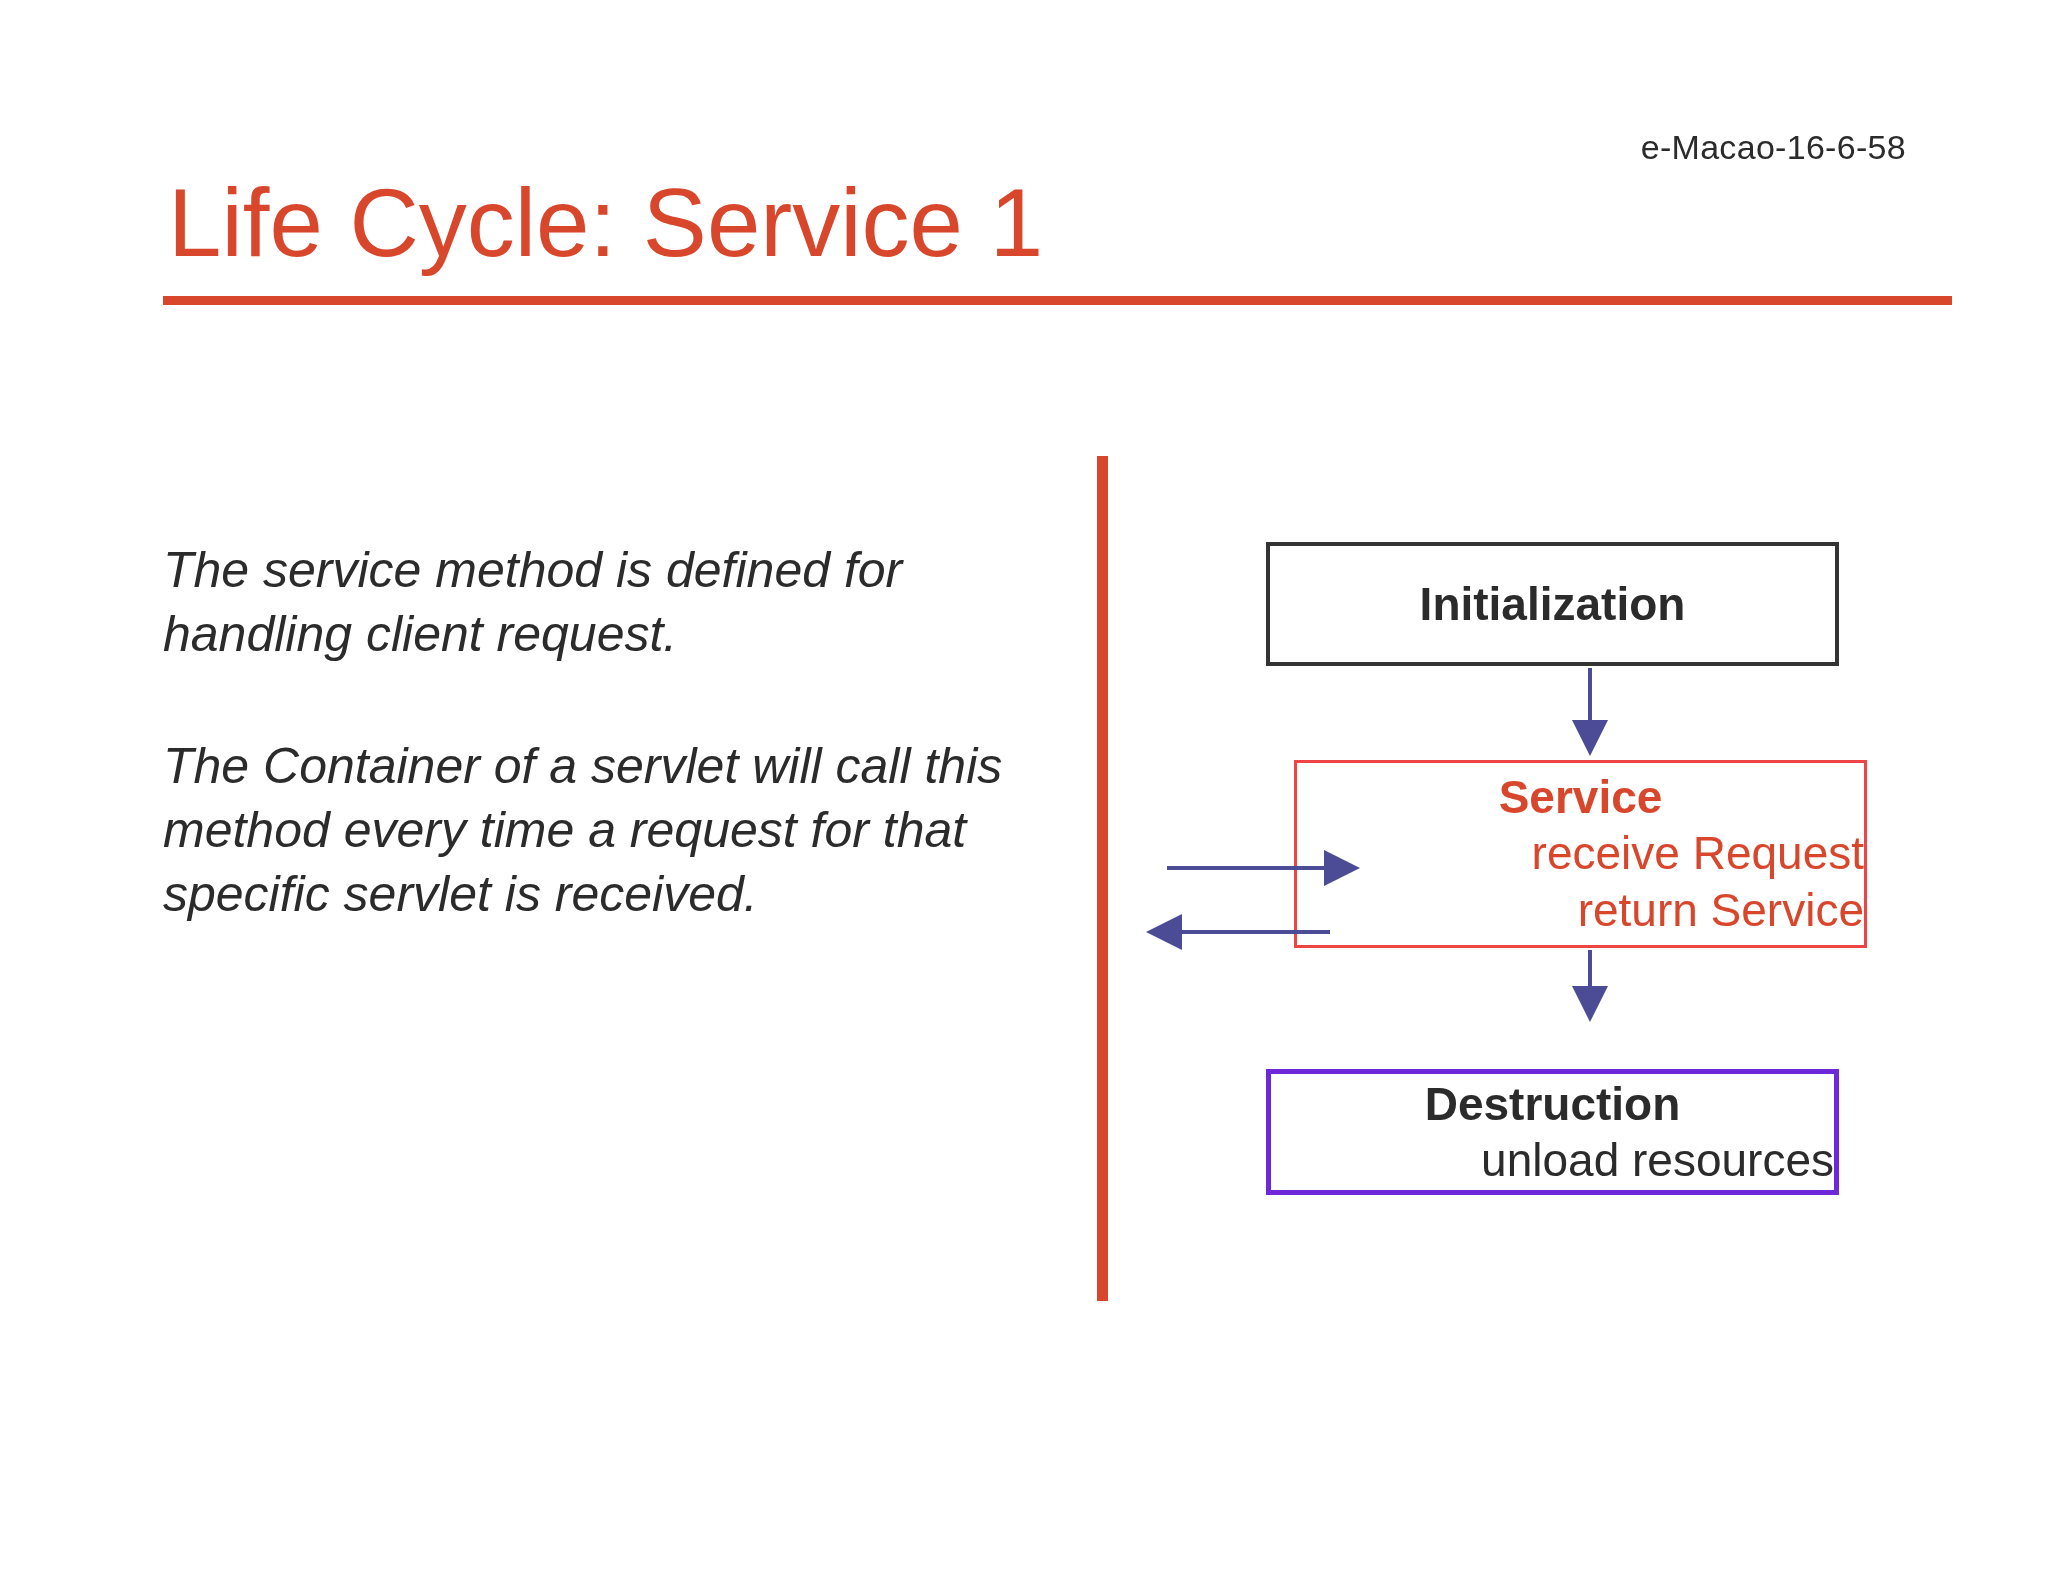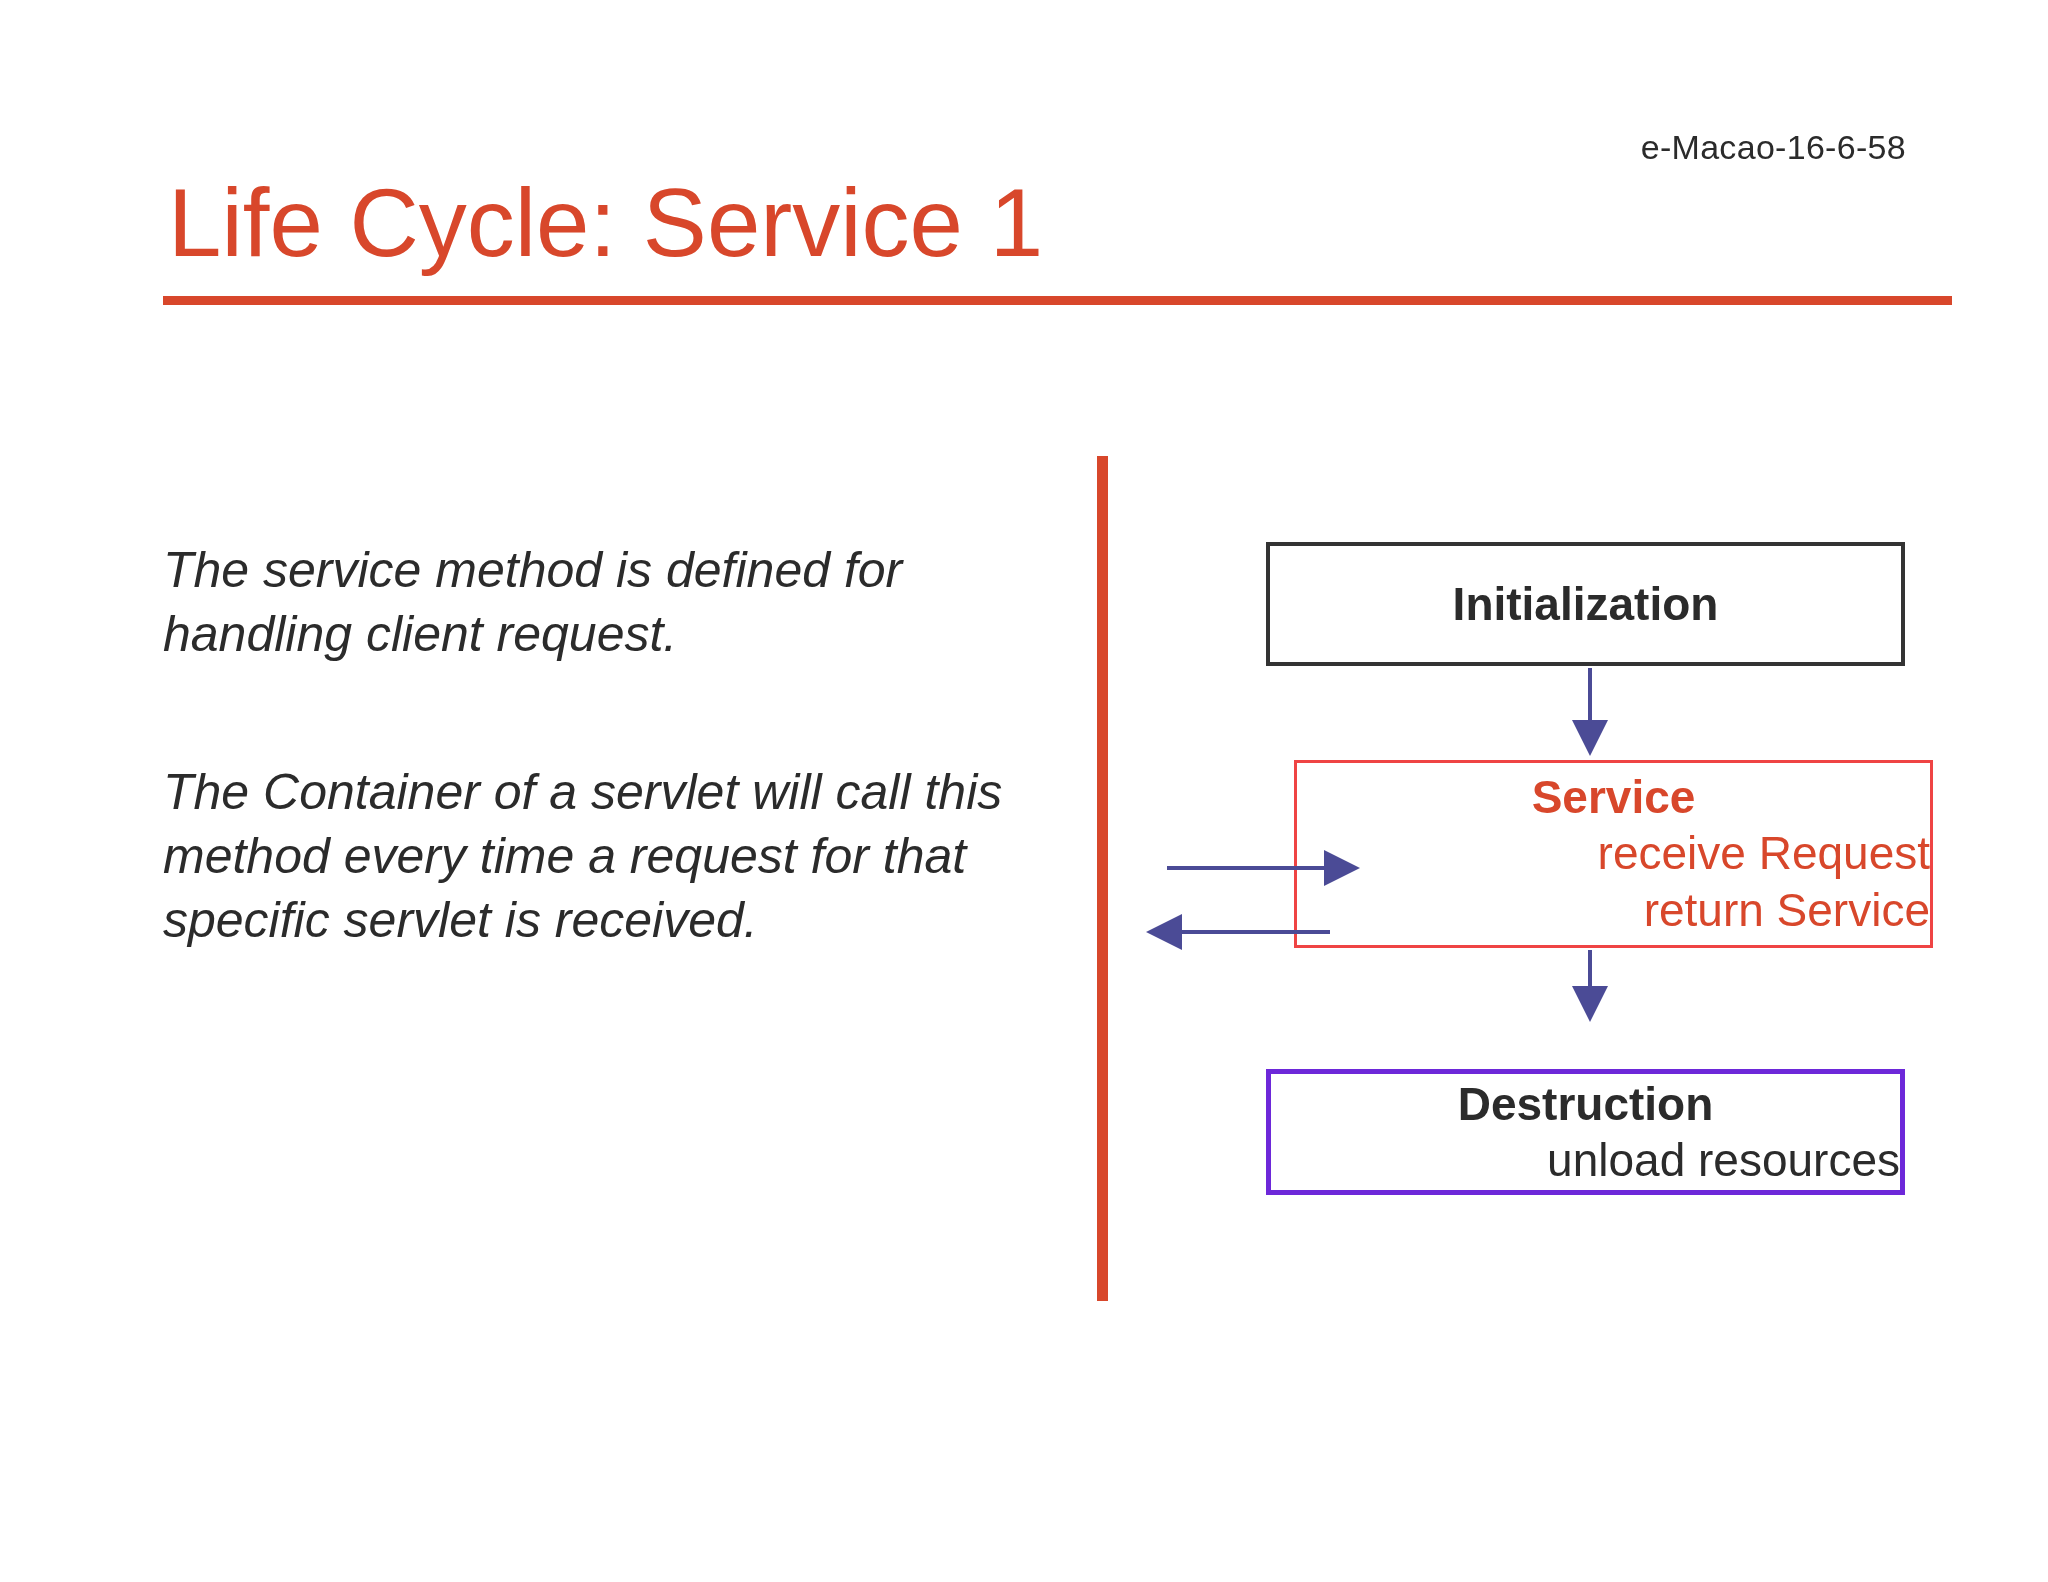--- a/index.html
+++ b/index.html
@@ -56,38 +56,38 @@
     width: 880px;
   }
   .para {
     font-size: 50px;
     line-height: 64px;
     color: #2b2b2b;
     margin: 0;
     font-style: italic;
   }
   .para + .para {
-    margin-top: 94px;
+    margin-top: 68px;
   }
 
   
   #divider-bar {
     position: absolute;
     left: 1097px;
     top: 456px;
     width: 11px;
     height: 845px;
     background: #d8472b;
   }
 
   
   .box {
     position: absolute;
     left: 1266px;
-    width: 639px;
+    width: 573px;
     box-sizing: border-box;
     background: #ffffff;
     text-align: center;
     display: flex;
     flex-direction: column;
     justify-content: center;
   }
   #box-initialization {
     top: 542px;
     height: 124px;

